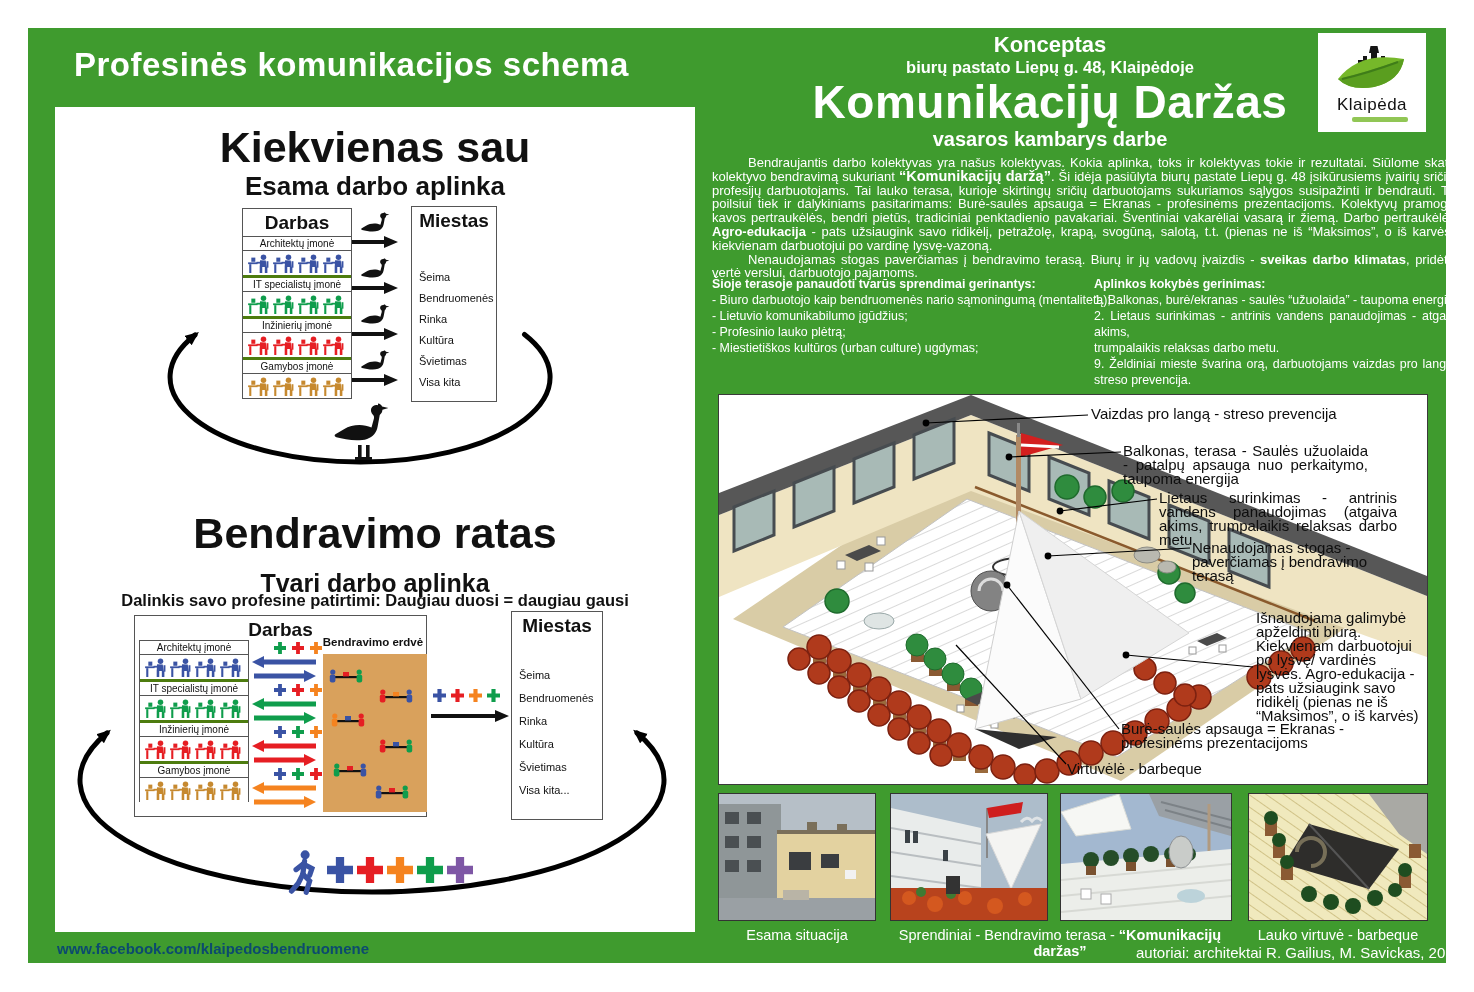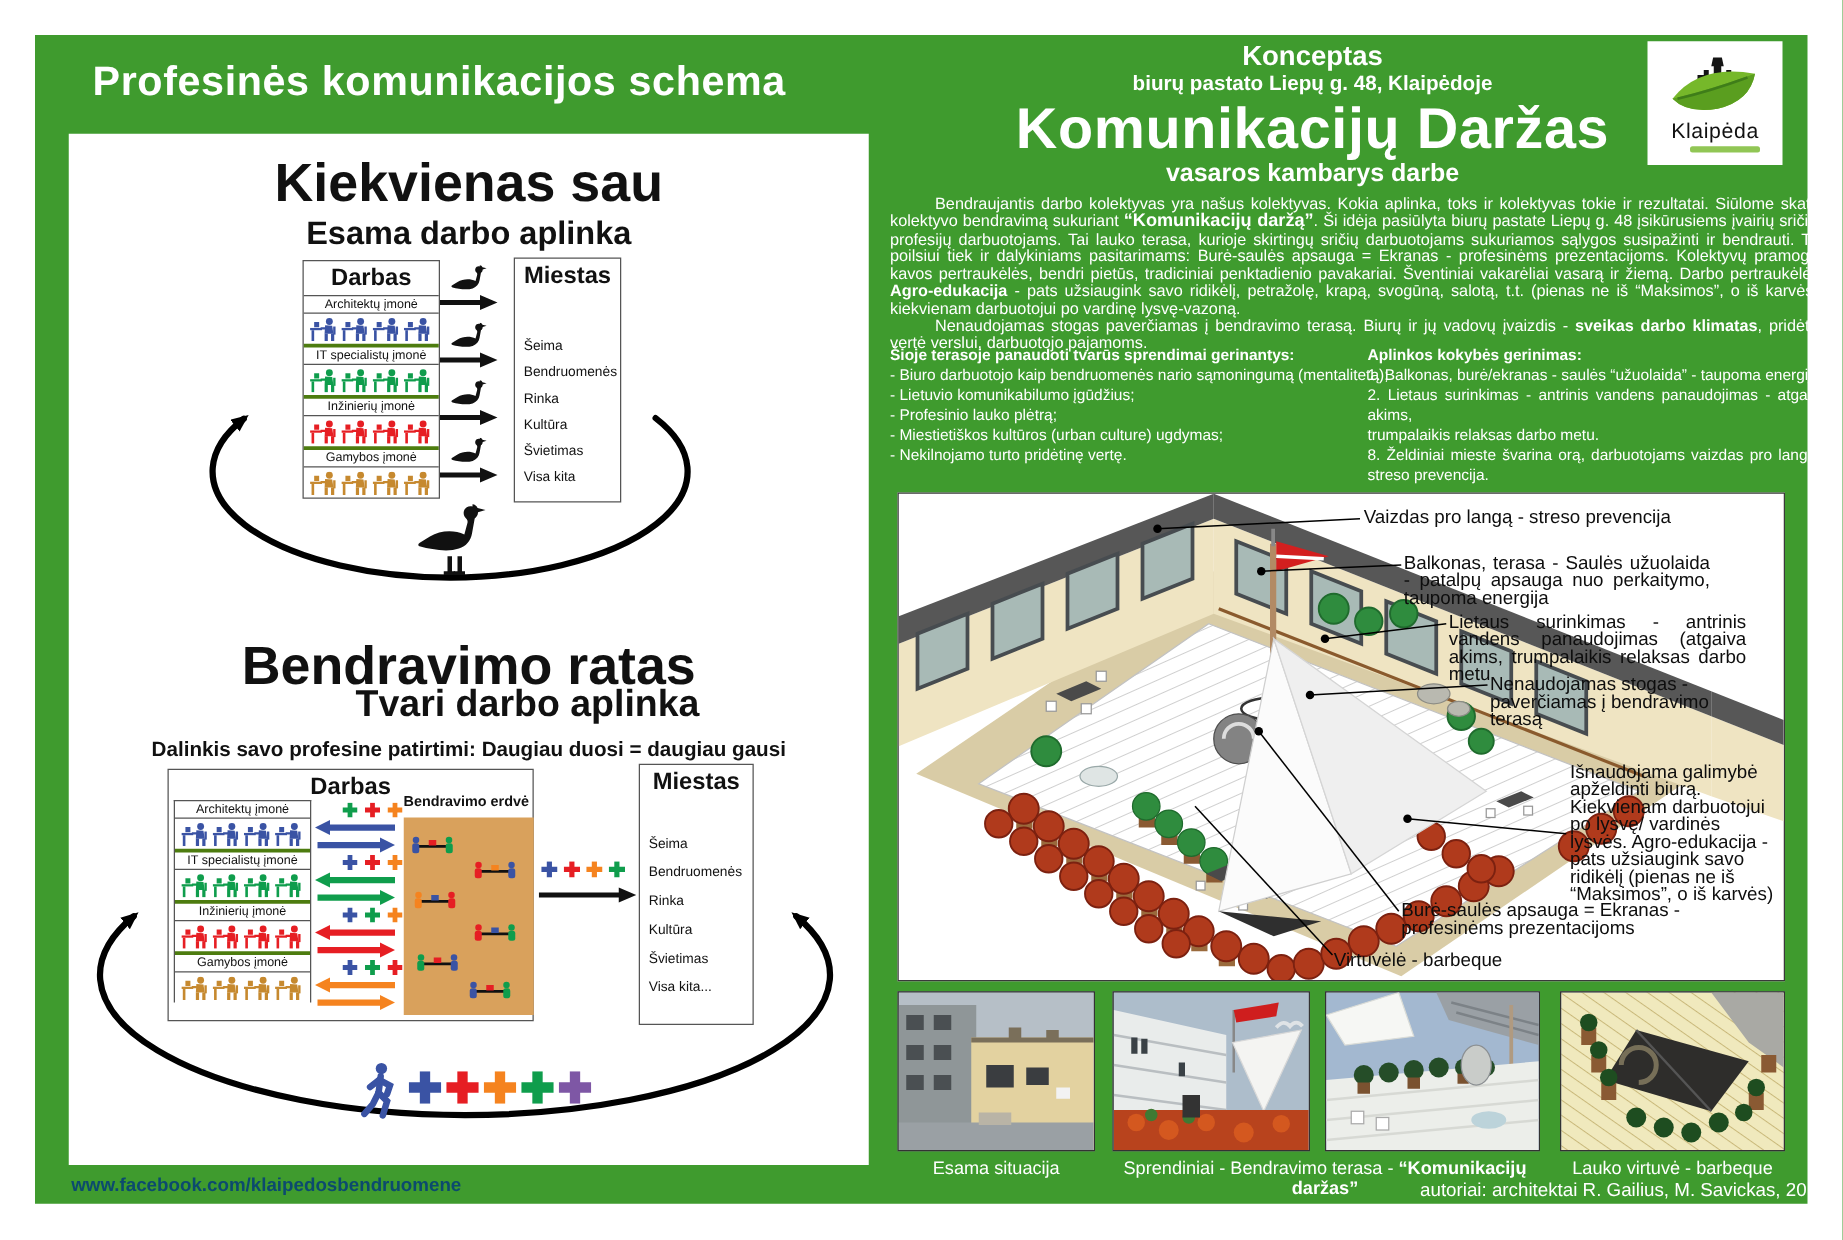--- a/index.html
+++ b/index.html
@@ -118,29 +118,28 @@
   <p><span>Bendraujantis darbo kolektyvas yra našus kolektyvas. Kokia aplinka, toks ir kolektyvas tokie ir rezultatai. Siūlome skatinti kolektyvo bendravimą sukuriant </span><span class="b1">“Komunikacijų daržą”</span><span>. Ši idėja pasiūlyta biurų pastate Liepų g. 48 įsikūrusiems įvairių sričių ir profesijų darbuotojams. Tai lauko terasa, kurioje skirtingų sričių darbuotojams sukuriamos sąlygos susipažinti ir bendrauti. Tiek poilsiui tiek ir dalykiniams pasitarimams: Burė-saulės apsauga = Ekranas - profesinėms prezentacijoms. Kolektyvų pramoga - kavos pertraukėlės, bendri pietūs, tradiciniai penktadienio pavakariai. Šventiniai vakarėliai vasarą ir žiemą. Darbo pertraukėlės - </span><span class="b2">Agro-edukacija</span><span> - pats užsiaugink savo ridikėlį, petražolę, krapą, svogūną, salotą, t.t. (pienas ne iš “Maksimos”, o iš karvės) - kiekvienam darbuotojui po vardinę lysvę-vazoną.</span></p>
   <p><span>Nenaudojamas stogas paverčiamas į bendravimo terasą. Biurų ir jų vadovų įvaizdis - </span><span class="b2">sveikas darbo klimatas</span><span>, pridėtinė vertė verslui, darbuotojo pajamoms.</span></p>
 </div>
 
 <div class="abs col col-l">
   <div class="h">Šioje terasoje panaudoti tvarūs sprendimai gerinantys:</div>
   <div>- Biuro darbuotojo kaip bendruomenės nario sąmoningumą (mentalitetą);</div>
   <div>- Lietuvio komunikabilumo įgūdžius;</div>
   <div>- Profesinio lauko plėtrą;</div>
   <div>- Miestietiškos kultūros (urban culture) ugdymas;</div>
-  <div>- Nekilnojamo turto pridėtinę vertę.</div>
 </div>
 
 <div class="abs col col-r">
   <div class="h">Aplinkos kokybės gerinimas:</div>
   <div>1. Balkonas, burė/ekranas - saulės “užuolaida” - taupoma energija,</div>
   <div>2. Lietaus surinkimas - antrinis vandens panaudojimas - atgaiva akims,</div>
   <div>trumpalaikis relaksas darbo metu.</div>
-  <div>8. Želdiniai mieste švarina orą, darbuotojams vaizdas pro langą - streso prevencija.</div>
+  <div>9. Želdiniai mieste švarina orą, darbuotojams vaizdas pro langą - streso prevencija.</div>
 </div>
 
 <div class="abs white-panel">
 
   <div class="abs d-title" style="top:16px;font-size:43px;">Kiekvienas sau</div>
   <div class="abs d-title" style="top:64px;font-size:26px;">Esama darbo aplinka</div>
 
   <div class="abs t1" style="left:187px;top:101px;width:110px;">
     <div class="t-head u">Darbas</div>
     <div class="c-label" style="border-top:none">Architektų įmonė</div>
@@ -247,21 +246,21 @@
 
   <svg class="abs" style="left:276px;top:296px" width="66" height="62" viewBox="0 0 66 62">
     <use href="#goose" x="2" y="0" width="60" height="46" color="#111"></use>
     <rect x="27" y="42" width="3.6" height="13" fill="#111"></rect>
       <rect x="35" y="42" width="3.6" height="13" fill="#111"></rect>
     <rect x="24" y="54" width="9" height="3" fill="#111"></rect>
       <rect x="32" y="54" width="9" height="3" fill="#111"></rect>
   </svg>
 
   <div class="abs d-title" style="top:402px;font-size:43px;">Bendravimo ratas</div>
-  <div class="abs d-title" style="top:440px;font-size:30px;margin-left:47px;">Tvari darbo aplinka</div>
+  <div class="abs d-title" style="top:462px;font-size:25px;">Tvari darbo aplinka</div>
   <div class="abs d-title" style="top:484px;font-size:16.5px;">Dalinkis savo profesine patirtimi: Daugiau duosi = daugiau gausi</div>
 
   <div class="abs t1" style="left:79px;top:508px;width:293px;height:202px;">
     <div class="t-head">Darbas</div>
 
     <div class="abs t1" style="left:4px;top:24px;width:110px;border-bottom:none;">
       <div class="c-label" style="border-top:none">Architektų įmonė</div>
       <div class="c-icons">
         <svg class="pd" style="color:#3a53a4">
             <use href="#pdesk"></use>

